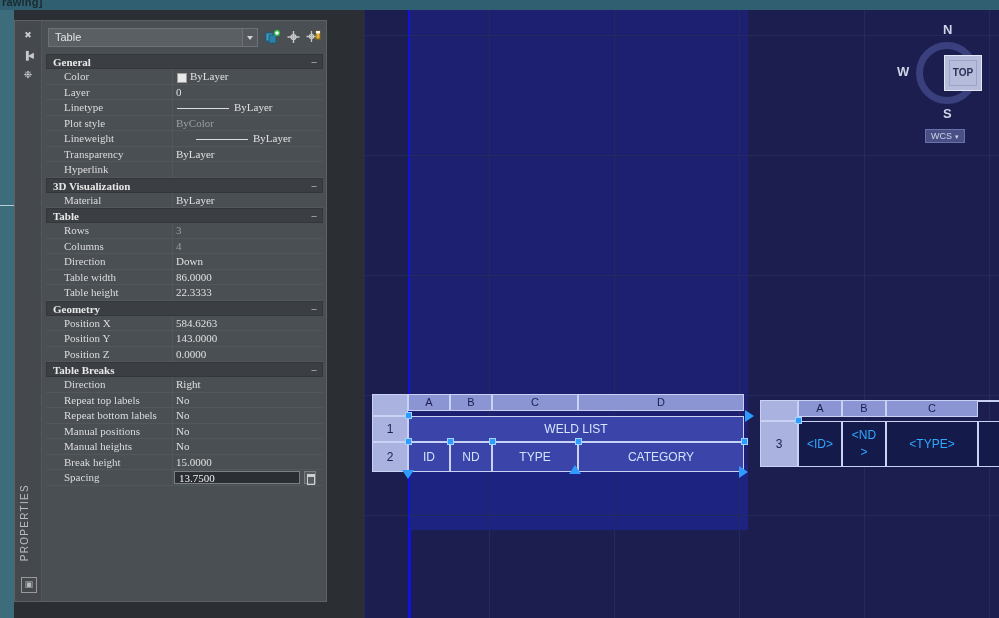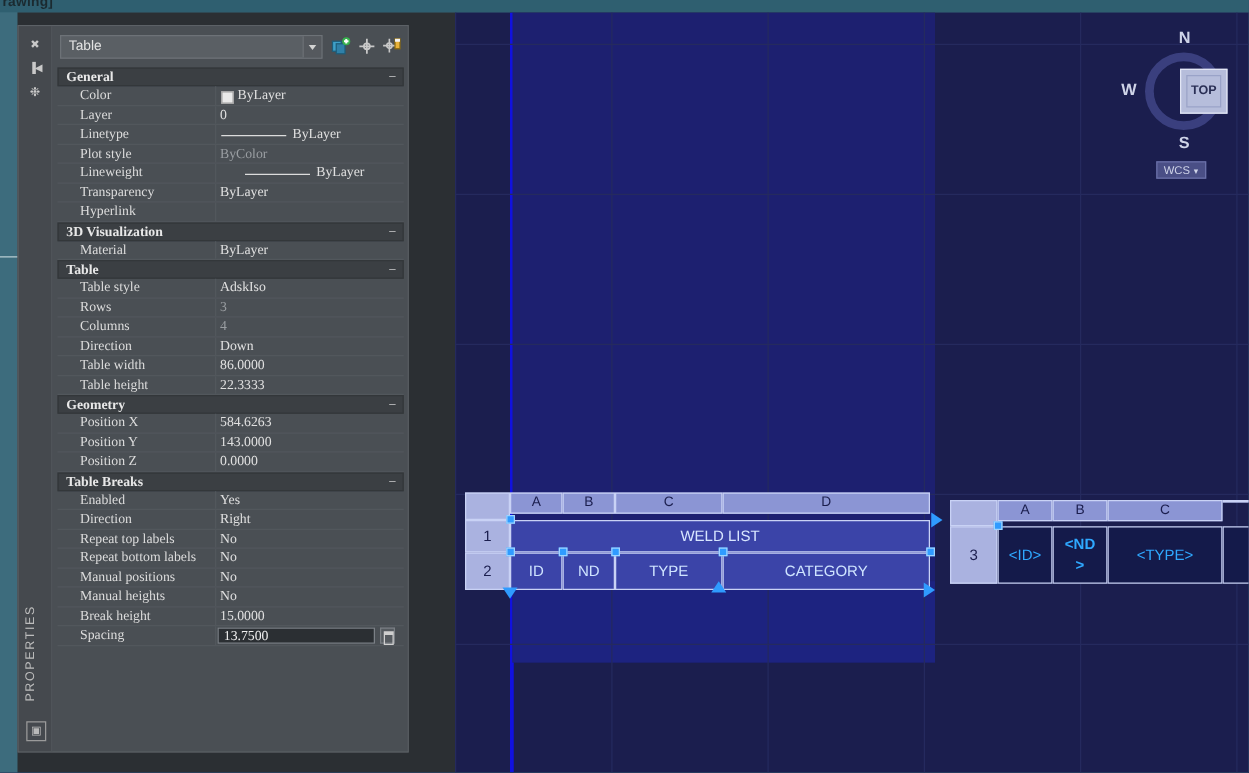--- a/index.html
+++ b/index.html
@@ -207,25 +207,20 @@
         <div class="prow">
           <span class="pname">Material</span>
           <span class="vsep"></span>
           <span class="pval">ByLayer</span>
         </div>
         <div class="cat">
           <span class="cname">Table</span>
           <span class="cminus">−</span>
         </div>
         <div class="prow">
-          <span class="pname">Table style</span>
-          <span class="vsep"></span>
-          <span class="pval">AdskIso</span>
-        </div>
-        <div class="prow">
           <span class="pname">Rows</span>
           <span class="vsep"></span>
           <span class="pval dim">3</span>
         </div>
         <div class="prow">
           <span class="pname">Columns</span>
           <span class="vsep"></span>
           <span class="pval dim">4</span>
         </div>
         <div class="prow">
@@ -258,25 +253,20 @@
           <span class="pval">143.0000</span>
         </div>
         <div class="prow">
           <span class="pname">Position Z</span>
           <span class="vsep"></span>
           <span class="pval">0.0000</span>
         </div>
         <div class="cat">
           <span class="cname">Table Breaks</span>
           <span class="cminus">−</span>
-        </div>
-        <div class="prow">
-          <span class="pname">Enabled</span>
-          <span class="vsep"></span>
-          <span class="pval">Yes</span>
         </div>
         <div class="prow">
           <span class="pname">Direction</span>
           <span class="vsep"></span>
           <span class="pval">Right</span>
         </div>
         <div class="prow">
           <span class="pname">Repeat top labels</span>
           <span class="vsep"></span>
           <span class="pval">No</span>
@@ -360,21 +350,21 @@
 
   <div class="tbl" id="tbl-break">
     <div class="rowhdr" style="left:396px;top:390px;width:38px;height:21px;"></div>
     <div class="hdrcell" style="left:434px;top:390px;width:44px;">A</div>
     <div class="hdrcell" style="left:478px;top:390px;width:44px;">B</div>
     <div class="hdrcell" style="left:522px;top:390px;width:92px;">C</div>
     <div class="hdrcell" style="left:614px;top:390px;width:22px;"></div>
 
     <div class="rowhdr" style="left:396px;top:411px;width:38px;height:46px;line-height:44px;">3</div>
     <div class="cell dark" style="left:434px;top:411px;width:44px;height:46px;line-height:44px;">&lt;ID&gt;</div>
-    <div class="cell dark" style="left:478px;top:411px;width:44px;height:46px;line-height:17px;padding-top:5px;font-weight:bold;"><span>&lt;ND<br>&gt;</span></div>
+    <div class="cell dark" style="left:478px;top:411px;width:44px;height:46px;line-height:17px;padding-top:5px;"><span>&lt;ND<br>&gt;</span></div>
     <div class="cell dark" style="left:522px;top:411px;width:92px;height:46px;line-height:44px;">&lt;TYPE&gt;</div>
     <div class="cell dark" style="left:614px;top:411px;width:22px;height:46px;"></div>
 
     <div class="grip" style="left:431px;top:407px;"></div>
   </div>
 
   <div id="vcube">
     <div id="vring"></div>
     <div id="vbox">
       <div class="vinner"></div>

